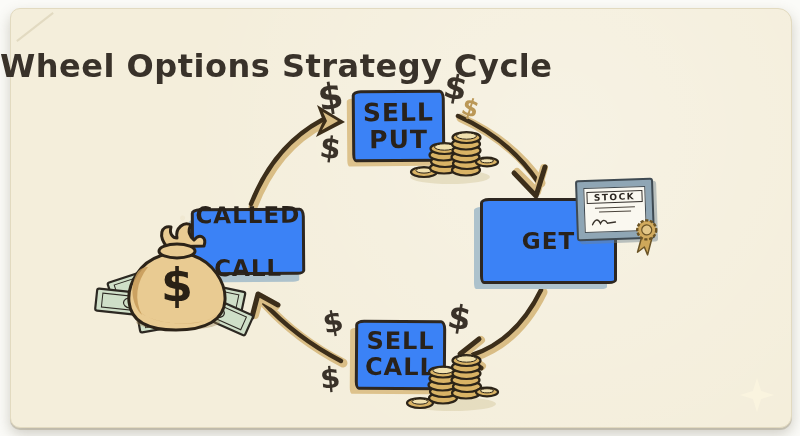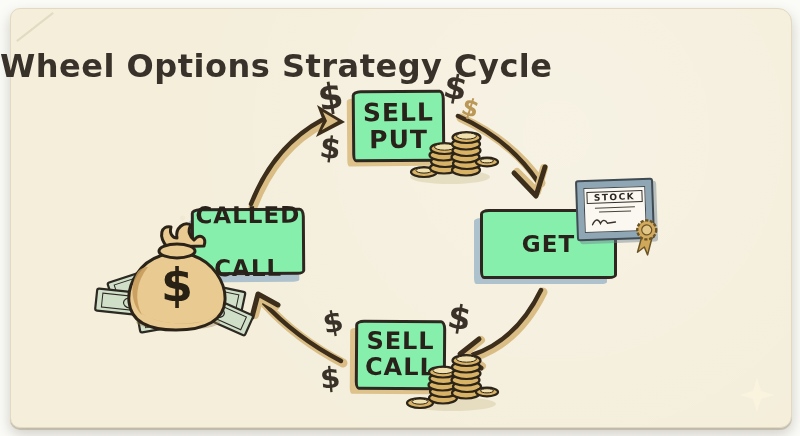--- a/index.html
+++ b/index.html
@@ -32,30 +32,30 @@
   .title{
     position:absolute;left:0;top:26px;width:728px;
     font-size:32px;font-weight:700;color:#39322a;letter-spacing:.5px;z-index:3;
   }
   
   svg.layer{position:absolute;left:0;top:0;z-index:2;pointer-events:none;}
   svg.layer.over{z-index:6;}
   
   .node{
     position:absolute;box-sizing:border-box;z-index:4;
-    background:#86efac;border:3.5px solid #2e2720;
+    background:#3b82f6;border:3.5px solid #2e2720;
     border-radius:9px 5px 8px 4px / 5px 9px 4px 8px;
     display:flex;flex-direction:column;align-items:center;justify-content:center;
     font-weight:700;color:#29221b;line-height:1.08;letter-spacing:1px;text-align:center;
   }
   .node.tan   {box-shadow:-7px 6px 0 -2px #ddc28c;}
   .node.slate {box-shadow:-8px 7px 0 -2px #adc2cc;}
   .node.slate-bottom{box-shadow:-4px 9px 0 -2px #adc2cc;}
   .node-sell-put    {left:352px;top:90px; width:93px;height:72px;font-size:25px;transform:rotate(-.5deg);}
-  .node-get-assigned{left:480px;top:209px;width:137px;height:70px;font-size:23px;}
+  .node-get-assigned{left:480px;top:198px;width:137px;height:86px;font-size:23px;}
   .node-sell-call   {left:355px;top:320px;width:91px;height:70px;font-size:24px;transform:rotate(.4deg);}
   .node-called-away {left:191px;top:208px;width:114px;height:67px;font-size:23px;transform:rotate(-.4deg);gap:28px;}
   
   .dollar{position:absolute;z-index:5;font-weight:700;color:#3a3229;}
   .dollar.tan{color:#bb9857;}
   .d1{left:318px;top:76px;font-size:36px;transform:rotate(-9deg);}
   .d2{left:320px;top:130px;font-size:30px;transform:rotate(7deg);}
   .d3{left:444px;top:68px;font-size:33px;transform:rotate(11deg);}
   .d4{left:462px;top:94px;font-size:24px;transform:rotate(17deg);}
   .d5{left:323px;top:305px;font-size:29px;transform:rotate(-11deg);}

